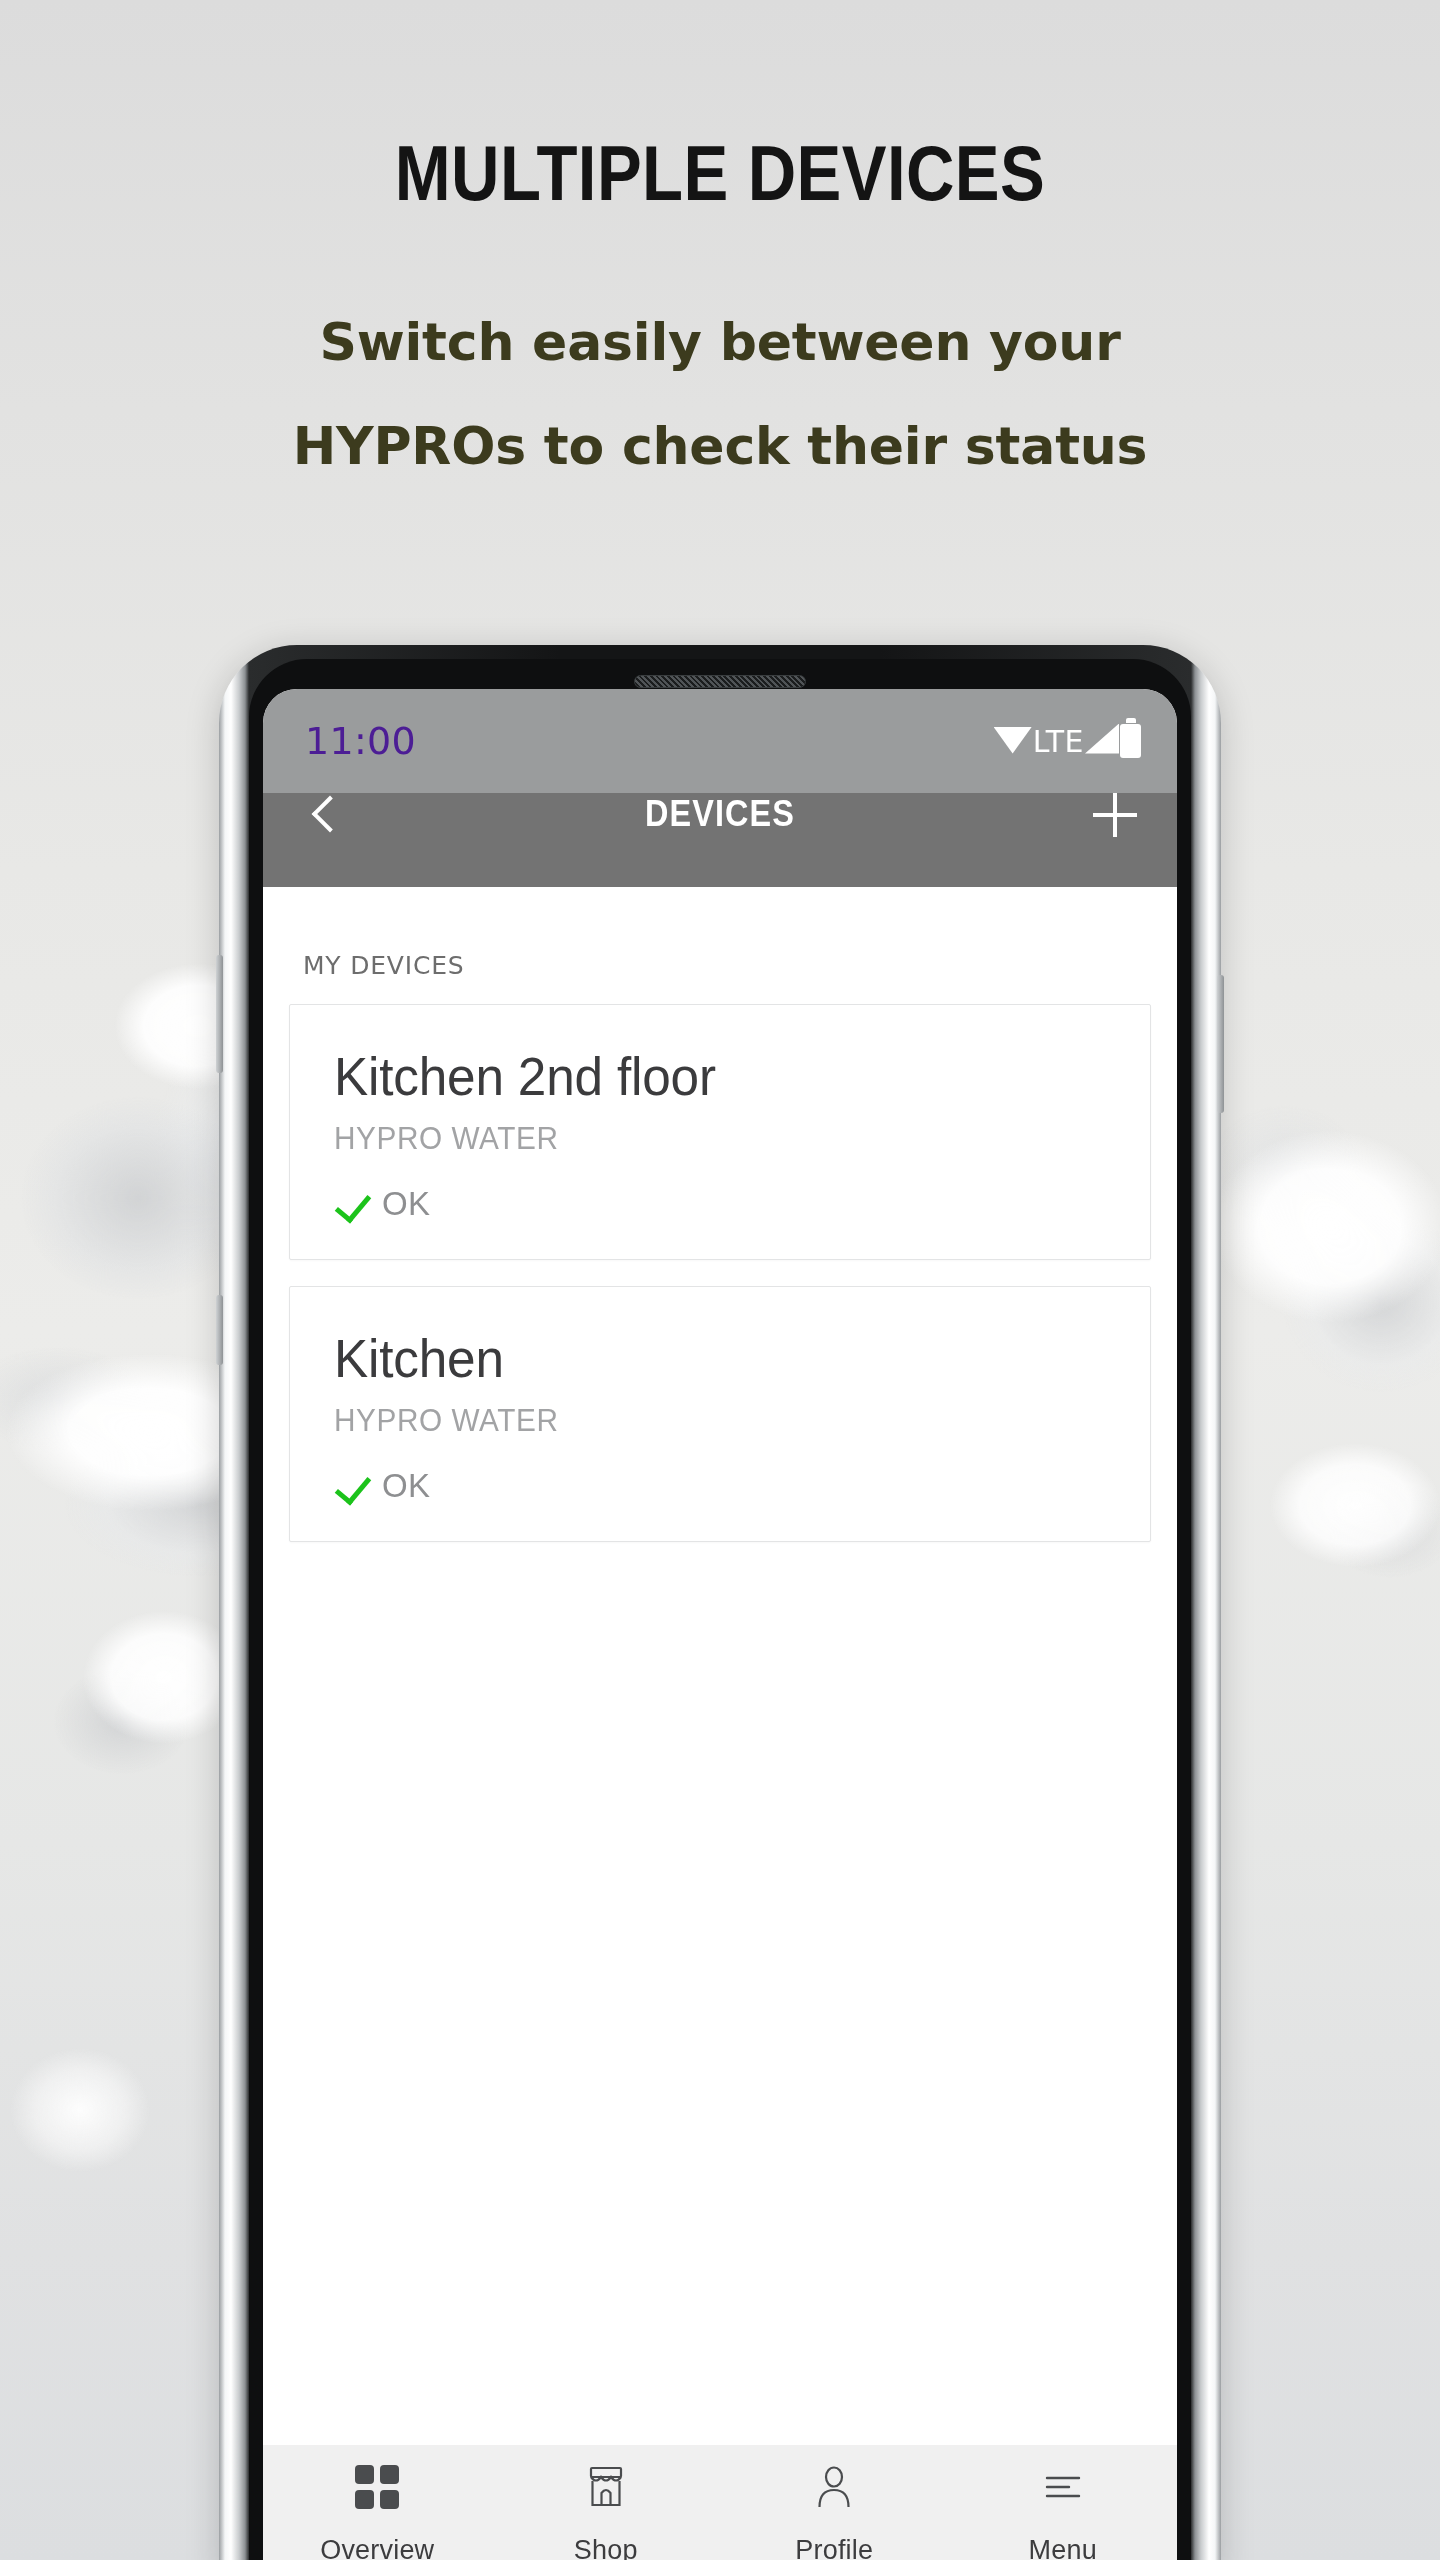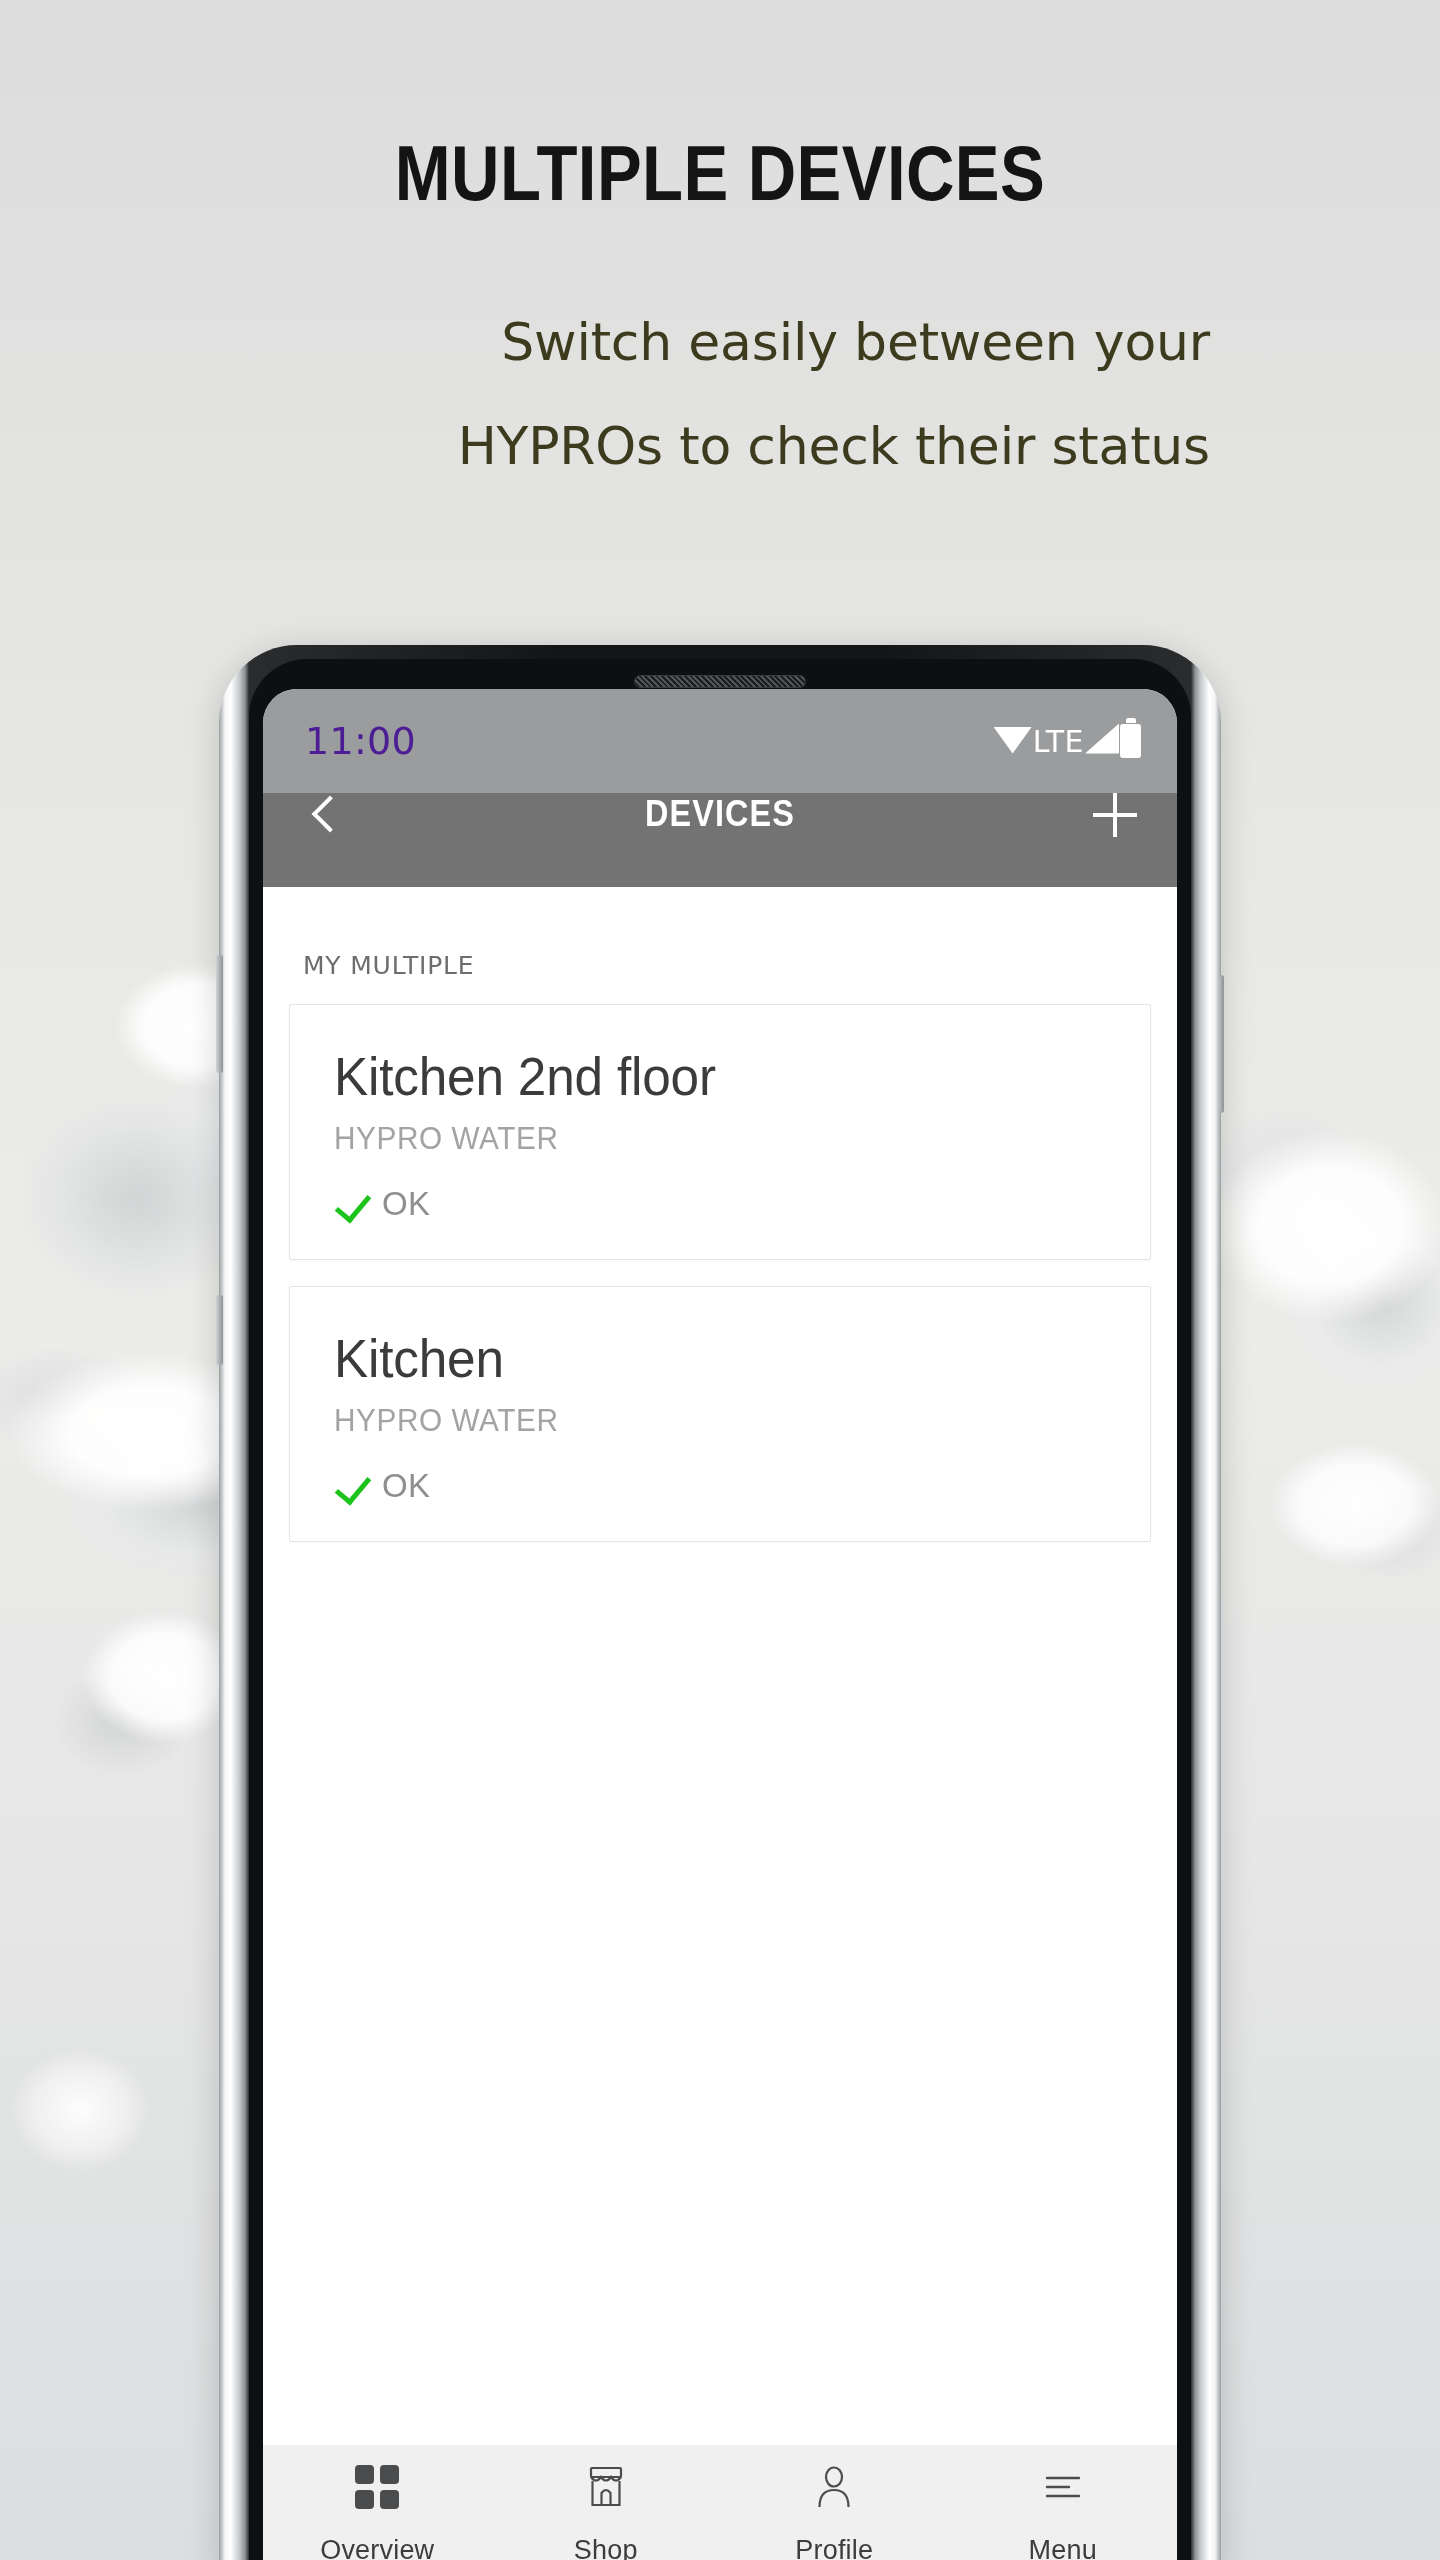--- a/index.html
+++ b/index.html
@@ -88,23 +88,23 @@
     font-size: 78px;
     letter-spacing: 0.5px;
     color: #141414;
     transform: scaleX(0.86);
   }
   .subhead {
     position: absolute;
     left: 50%; top: 290px;
     transform: translateX(-50%);
     width: 980px;
-    text-align: right;
+    text-align: center;
     font-family: "DejaVu Sans", sans-serif;
-    font-weight: 400;
+    font-weight: 700;
     font-size: 52px;
     line-height: 104px;
     color: #3c3b1e;
     letter-spacing: -0.2px;
   }
 
   
   .phone {
     position: absolute;
     left: 219px;
@@ -421,21 +421,21 @@
         </div>
       </div>
 
       <div class="appbar">
         <div class="back-chevron"></div>
         <div class="appbar-title">DEVICES</div>
         <div class="plus-icon"></div>
       </div>
 
       <div class="app-body">
-        <div class="section-label">MY MULTIPLE</div>
+        <div class="section-label">MY DEVICES</div>
 
         <div class="device-card">
           <div class="device-name">Kitchen 2nd floor</div>
           <div class="device-type">HYPRO WATER</div>
           <div class="device-status">
             <span class="check-icon"></span>
             <span class="status-text">OK</span>
           </div>
         </div>
 

